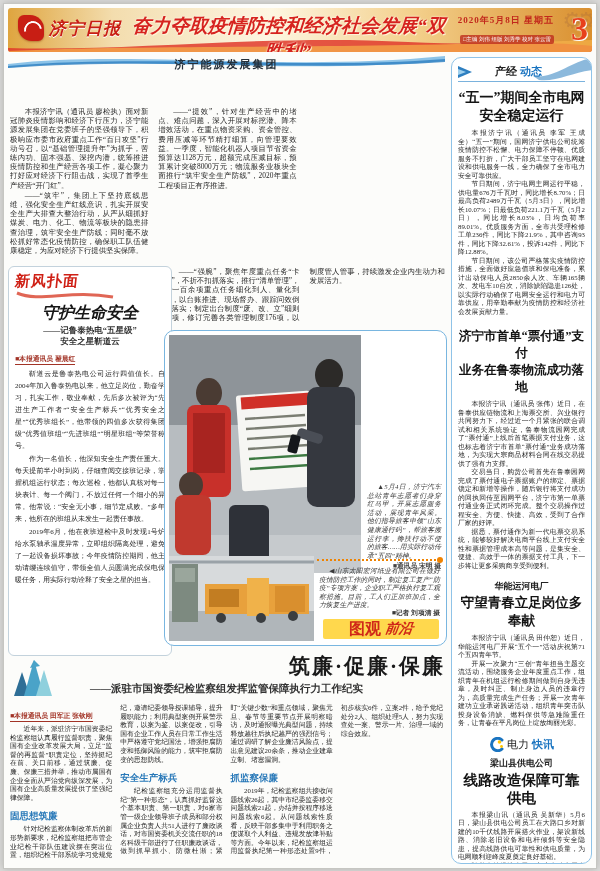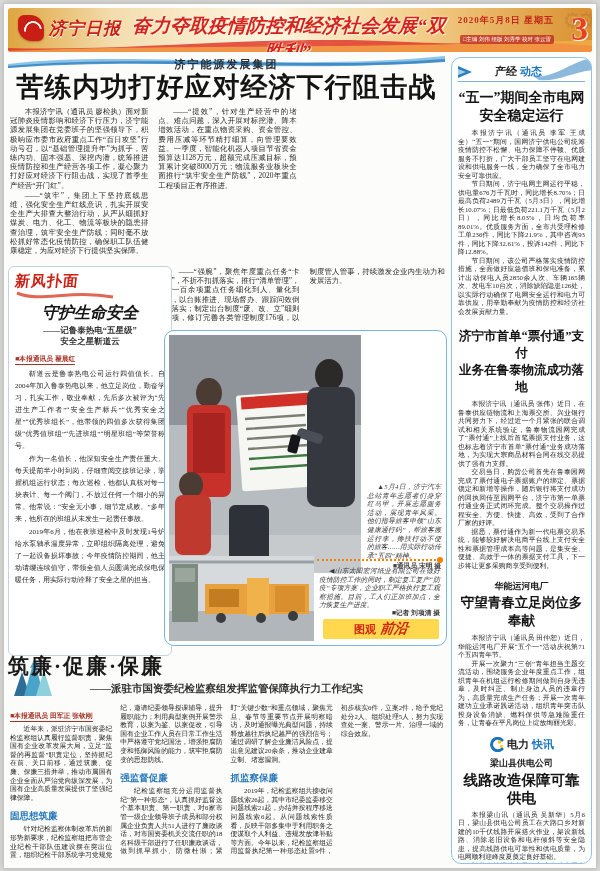--- a/index.html
+++ b/index.html
@@ -36,41 +36,41 @@
   .star-sub{text-align:center;font-size:8.5px;font-weight:700;color:#333;line-height:11px;}
   .byline{font-size:6.8px;font-weight:700;color:#a23326;border-bottom:1px solid #a23326;display:inline-block;margin:4px 0 3px;font-family:"Liberation Sans","DejaVu Sans",sans-serif;}
   .starbox p.body{font-size:7px;line-height:12px;}
   
   .photoblock{position:absolute;left:164px;top:330px;width:281px;height:314px;border:1.5px solid #79b6e0;border-radius:10px;background:#fff;overflow:hidden;}
   .cap{position:absolute;font-size:6.8px;line-height:8.6px;font-style:italic;color:#3a3a3a;text-align:justify;text-indent:1.5em;}
   .credit{display:block;text-align:right;font-weight:700;font-style:normal;color:#444;text-indent:0;margin-top:2px;}
   .dotline{position:absolute;left:152px;right:6px;top:228px;border-top:2px dotted #f08300;}
   .dotline::after{content:"";position:absolute;right:-3px;top:-4px;width:6px;height:6px;border-radius:50%;background:#f08300;}
   .tg-badge{position:absolute;left:158px;top:288px;width:116px;height:20px;background:#ffd84d;border-radius:2px;display:flex;align-items:center;justify-content:center;gap:4px;}
-  .tg-left{font-size:11px;font-weight:900;color:#d02818;}
+  .tg-left{font-size:16px;font-weight:900;color:#d02818;}
   .tg-right{font-size:14px;font-weight:900;font-style:italic;color:#d02818;transform:skewX(-8deg);}
   
   .integ{position:absolute;left:8px;top:652px;width:437px;height:212px;}
-  .integ-title{position:absolute;left:0;top:0;width:437px;text-align:left;font-size:21px;font-weight:900;color:#1a1a1a;letter-spacing:2px;}
+  .integ-title{position:absolute;left:0;top:0;width:437px;text-align:right;font-size:21px;font-weight:900;color:#1a1a1a;letter-spacing:2px;}
   .integ-sub{position:absolute;left:0;top:30px;width:437px;text-align:center;font-size:10.5px;font-weight:700;color:#333;}
   .integ-cols{position:absolute;left:2px;top:52px;width:433px;height:158px;column-count:4;column-gap:8px;column-fill:auto;overflow:hidden;}
   .integ-cols p.body{font-size:6.8px;line-height:8.6px;}
   .subhead{font-size:9.5px;font-weight:900;color:#2878b8;margin:8px 0 2px;break-inside:avoid;}
   
   .sidebar{position:absolute;left:451px;top:57px;width:141px;height:807px;border:1.5px solid #8fc3e8;border-radius:10px;background:#fff;padding:6px 6px;box-sizing:border-box;overflow:hidden;}
   .seclabel{display:flex;align-items:center;gap:3px;border-bottom:1.5px solid #7ab2dd;padding-bottom:2px;}
   .seclabel .t1{font-size:11px;font-weight:900;color:#222;margin-left:20px;}
   .seclabel .t2{font-size:11px;font-weight:900;color:#1a74c0;}
   .sb-h{font-size:14px;font-weight:900;color:#141414;text-align:center;line-height:18px;margin-top:7px;}
   .sb-h2{font-size:12.5px;font-weight:900;color:#141414;text-align:center;line-height:17px;margin-top:12px;}
   .sb-kicker{font-size:9px;font-weight:900;color:#222;text-align:center;margin-top:10px;}
   .sidebar p.body{font-size:6.8px;line-height:8.5px;margin:0;}
   .sidebar .bgroup{margin-top:4px;}
   .powerlabel{display:flex;align-items:center;justify-content:center;gap:3px;margin-top:9px;}
-  .powerlabel .t1{font-size:11px;font-weight:700;color:#222;}
+  .powerlabel .t1{font-size:11px;font-weight:400;color:#222;}
   .powerlabel .t2{font-size:11px;font-weight:900;color:#1a74c0;}
   .corner-swoosh{position:absolute;right:-2px;top:-2px;}
 </style>
 </head>
 <body>
 
 <div class="page">
   <div class="sheet"></div>
 
   <div class="banner">
@@ -90,21 +90,20 @@
     <div class="gears">⚙⚙</div>
     <div class="pagenum">3</div>
   </div>
 
   <svg class="swoosh" viewBox="0 0 437 20" preserveAspectRatio="none">
     <path d="M0,14 C120,0 280,22 437,6 L437,11 C280,25 120,5 0,18 Z" fill="#8cc3e8"></path>
     <path d="M0,16 C140,4 300,20 437,9 L437,12 C300,22 140,7 0,18 Z" fill="#2e7fc0" opacity="0.8"></path>
   </svg>
 
   <div class="kicker">济宁能源发展集团</div>
-  <div class="headline">苦练内功打好应对经济下行阻击战</div>
   <div class="maincols">
     <p class="body">本报济宁讯（通讯员 廖检执）面对新冠肺炎疫情影响和经济下行压力，济宁能源发展集团在党委班子的坚强领导下，积极响应市委市政府重点工作“百日攻坚”行动号召，以“基础管理提升年”为抓手，苦练内功、固本强基、深挖内潜，统筹推进疫情防控和生产经营各项工作，凝心聚力打好应对经济下行阻击战，实现了首季生产经营“开门红”。</p>
     <p class="body">——“筑牢”，集团上下坚持底线思维，强化安全生产红线意识，扎实开展安全生产大排查大整治行动，从严从细抓好煤炭、电力、化工、物流等板块的隐患排查治理，筑牢安全生产防线；同时毫不放松抓好常态化疫情防控，确保职工队伍健康稳定，为应对经济下行提供坚实保障。</p>
     <p class="body">——“提效”，针对生产经营中的堵点、难点问题，深入开展对标挖潜、降本增效活动，在重点物资采购、资金管控、费用压减等环节精打细算，向管理要效益。一季度，智能化机器人项目节省资金预算达1128万元，超额完成压减目标，预算累计突破8000万元；物流服务业板块全面推行“筑牢安全生产防线”，2020年重点工程项目正有序推进。</p>
   </div>
   <div class="maincols2">
     <p class="body">——“强腕”，聚焦年度重点任务“卡点”，不折不扣抓落实，推行“清单管理”，将一百余项重点任务细化到人、量化到天，以台账推进、现场督办、跟踪问效倒逼落实；制定出台制度“废、改、立”细则22项，修订完善各类管理制度176项，以制度管人管事，持续激发企业内生动力和发展活力。</p>
   </div>
 
   <div class="starbox">
@@ -187,21 +186,21 @@
       <polygon points="28,44 36,18 44,44" fill="#8fd0dd"></polygon>
       <polygon points="26,8 22,16 32,14" fill="#4aa3c8"></polygon>
     </svg>
     <div class="integ-title">筑廉·促廉·保廉</div>
     <div class="integ-sub">——派驻市国资委纪检监察组发挥监管保障执行力工作纪实</div>
     <div class="integ-cols">
       <span class="byline">■本报通讯员 田军正 张钦刚</span>
       <p class="body">近年来，派驻济宁市国资委纪检监察组认真履行监督职责，聚焦国有企业改革发展大局，立足“监督的再监督”职责定位，坚持挺纪在前、关口前移，通过筑廉、促廉、保廉三措并举，推动市属国有企业全面从严治党向纵深发展，为国有企业高质量发展提供了坚强纪律保障。</p>
       <div class="subhead">固思想筑廉</div>
       <p class="body">针对纪检监察体制改革后的新形势新要求，纪检监察组把市管企业纪检干部队伍建设摆在突出位置，组织纪检干部系统学习党规党纪，邀请纪委领导授课辅导，提升履职能力；利用典型案例开展警示教育，以案为鉴、以案促改，引导国有企业工作人员在日常工作生活中严格遵守党纪国法，增强拒腐防变和抵御风险的能力，筑牢拒腐防变的思想防线。</p>
-      <div class="subhead">强监督促廉</div>
+      <div class="subhead">安全生产标兵</div>
       <p class="body">纪检监察组充分运用监督执纪“第一种形态”，认真抓好监督这个基本职责、第一职责，对6家市管一级企业领导班子成员和部分权属企业负责人共51人进行了廉政谈话，对市国资委机关交流任职的18名科级干部进行了任职廉政谈话，做到抓早抓小、防微杜渐；紧盯“关键少数”和重点领域，聚焦元旦、春节等重要节点开展明察暗访，及时通报曝光典型问题，持续释放越往后执纪越严的强烈信号；通过调研了解企业廉洁风险点，提出意见建议20余条，推动企业建章立制、堵塞漏洞。</p>
       <div class="subhead">抓监察保廉</div>
       <p class="body">2019年，纪检监察组共接收问题线索26起，其中市纪委监委移交问题线索21起，办结并按程序移送问题线索6起。从问题线索性质看，反映干部多集中于利用职务之便谋取个人利益、违规发放津补贴等方面。今年以来，纪检监察组运用监督执纪第一种形态处置9件，初步核实6件，立案2件，给予党纪处分2人、组织处理5人，努力实现查处一案、警示一片、治理一域的综合效应。</p>
     </div>
   </div>
 
   <div class="sidebar">
     <svg class="corner-swoosh" width="60" height="26" viewBox="0 0 60 26">
       <path d="M0,20 C20,24 40,4 60,2 L60,14 C40,16 24,26 6,24 Z" fill="#2e7fc0" opacity="0.55"></path>
     </svg>

